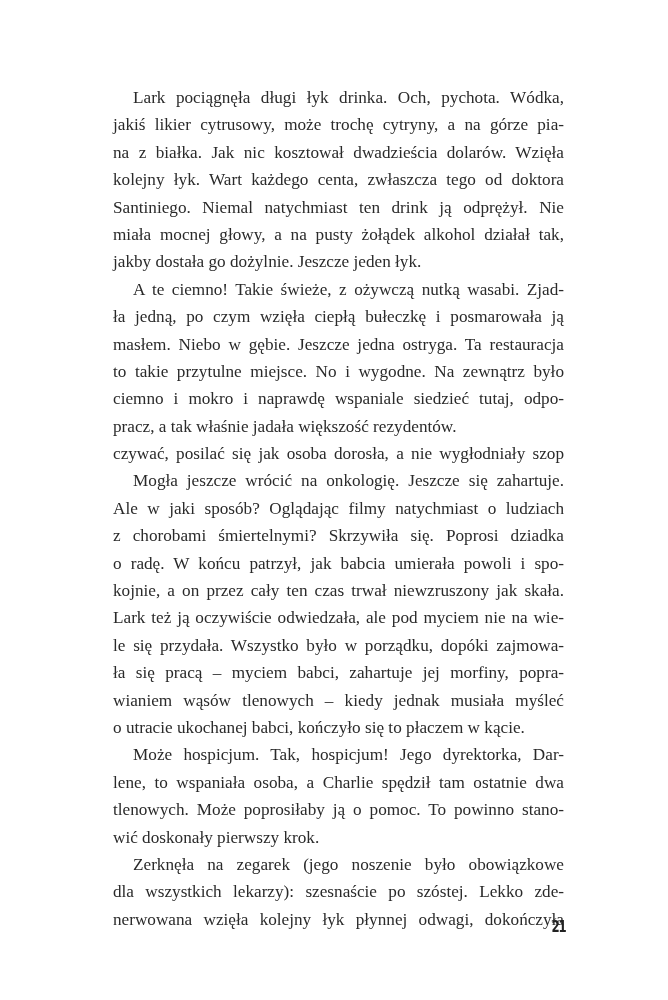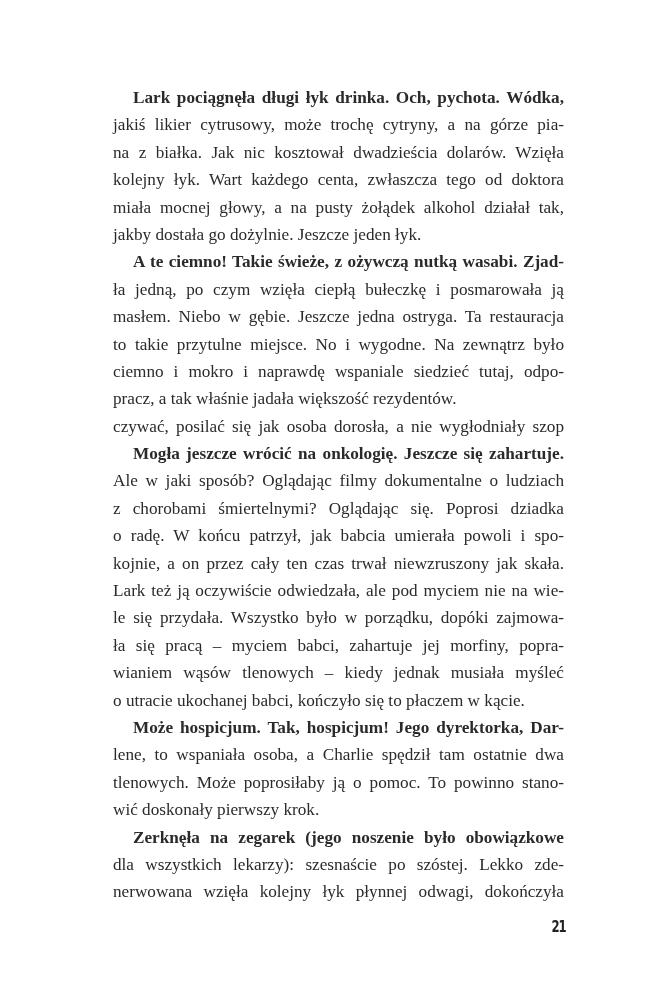--- a/index.html
+++ b/index.html
@@ -35,21 +35,20 @@
       line-height: 27.4px;
       white-space: nowrap;
       text-align: justify;
       text-align-last: justify;
     }
     .line.last {
       text-align-last: left;
     }
     .line.indent {
       padding-left: 20px;
-      font-weight: bold;
     }
     .page-number {
       position: absolute;
       left: 548px;
       top: 918px;
       width: 16px;
       text-align: right;
       font-family: "DejaVu Sans", "Liberation Sans", sans-serif;
       font-weight: bold;
       font-size: 15px;
@@ -62,34 +61,35 @@
 </head>
 <body>
 
 <div class="page">
   <div class="text-block">
 
     <span class="line indent">Lark pociągnęła długi łyk drinka. Och, pychota. Wódka,</span>
     <span class="line">jakiś likier cytrusowy, może trochę cytryny, a na górze pia-</span>
     <span class="line">na z białka. Jak nic kosztował dwadzieścia dolarów. Wzięła</span>
     <span class="line">kolejny łyk. Wart każdego centa, zwłaszcza tego od doktora</span>
+    <span class="line">Santiniego. Niemal natychmiast ten drink ją odprężył. Nie</span>
     <span class="line">miała mocnej głowy, a na pusty żołądek alkohol działał tak,</span>
     <span class="line last">jakby dostała go dożylnie. Jeszcze jeden łyk.</span>
 
     <span class="line indent">A te ciemno! Takie świeże, z ożywczą nutką wasabi. Zjad-</span>
     <span class="line">ła jedną, po czym wzięła ciepłą bułeczkę i posmarowała ją</span>
     <span class="line">masłem. Niebo w gębie. Jeszcze jedna ostryga. Ta restauracja</span>
     <span class="line">to takie przytulne miejsce. No i wygodne. Na zewnątrz było</span>
     <span class="line">ciemno i mokro i naprawdę wspaniale siedzieć tutaj, odpo-</span>
     <span class="line last">pracz, a tak właśnie jadała większość rezydentów.</span>
     <span class="line">czywać, posilać się jak osoba dorosła, a nie wygłodniały szop</span>
 
     <span class="line indent">Mogła jeszcze wrócić na onkologię. Jeszcze się zahartuje.</span>
-    <span class="line">Ale w jaki sposób? Oglądając filmy dokumentalne o ludziach</span>
-    <span class="line">z chorobami śmiertelnymi? Oglądając się. Poprosi dziadka</span>
+    <span class="line">Ale w jaki sposób? Oglądając filmy natychmiast o ludziach</span>
+    <span class="line">z chorobami śmiertelnymi? Skrzywiła się. Poprosi dziadka</span>
     <span class="line">o radę. W końcu patrzył, jak babcia umierała powoli i spo-</span>
     <span class="line">kojnie, a on przez cały ten czas trwał niewzruszony jak skała.</span>
     <span class="line">Lark też ją oczywiście odwiedzała, ale pod myciem nie na wie-</span>
     <span class="line">le się przydała. Wszystko było w porządku, dopóki zajmowa-</span>
     <span class="line">ła się pracą – myciem babci, zahartuje jej morfiny, popra-</span>
     <span class="line">wianiem wąsów tlenowych – kiedy jednak musiała myśleć</span>
     <span class="line last">o utracie ukochanej babci, kończyło się to płaczem w kącie.</span>
 
     <span class="line indent">Może hospicjum. Tak, hospicjum! Jego dyrektorka, Dar-</span>
     <span class="line">lene, to wspaniała osoba, a Charlie spędził tam ostatnie dwa</span>

